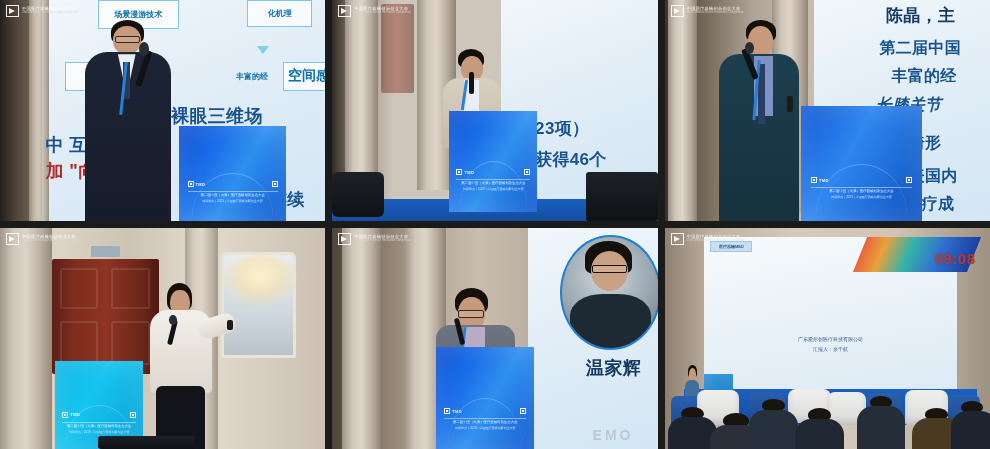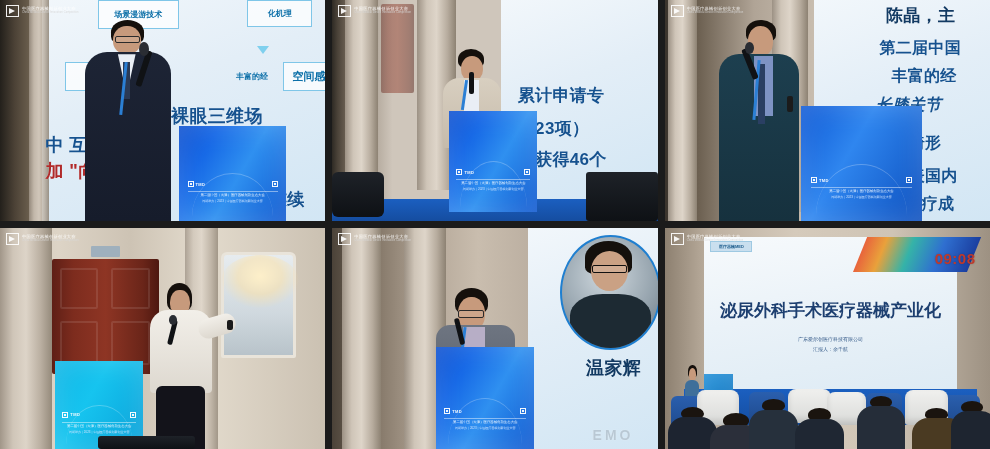--- a/index.html
+++ b/index.html
@@ -256,21 +256,21 @@
     <div class="photo">
 
       <div class="screen-base" style="left:10%;top:0;right:0;bottom:0;"></div>
       <div class="hall-wall" style="left:0;top:0;width:13%;bottom:0;background:linear-gradient(90deg,#23201b 0%,#4c4236 35%,#6a5e4d 70%,#8b7d6a 100%);"></div>
       <div class="column" style="left:9%;top:0;width:6%;bottom:0;opacity:.85;"></div>
 
       <div class="grid-card" style="left:30%;top:0%;width:25%;height:13%;font-size:8px;">场景漫游技术</div>
       <div class="grid-card" style="left:76%;top:0%;width:20%;height:12%;font-size:8px;">化机理</div>
       <div class="grid-card" style="left:20%;top:28%;width:26%;height:13%;font-size:8px;color:#0b6fa8;"></div>
       <div class="grid-card" style="left:69%;top:28%;width:17%;height:13%;font-size:8px;border:none;background:transparent;">丰富的经</div>
-      <div class="grid-card" style="left:87%;top:28%;width:16%;height:13%;font-size:11px;">空间感</div>
+      <div class="grid-card" style="left:87%;top:28%;width:16%;height:13%;font-size:14px;">空间感</div>
       <div class="arrow-down" style="left:79%;top:21%;"></div>
 
       <div class="bigtext" style="left:30%;top:47%;font-size:18px;">对重建的裸眼三维场</div>
       <div class="bigtext" style="left:14%;top:60%;font-size:18px;">中                互，打</div>
       <div class="bigtext red" style="left:14%;top:72%;font-size:18px;">加               "向"数</div>
       <div class="bigtext" style="left:83%;top:85%;font-size:17px;">连续</div>
 
       <div class="podium" style="left:55%;top:57%;width:33%;height:43%;">
         <div class="podium-logos">
           <div class="plogo-row">
@@ -310,21 +310,20 @@
   </div>
 
   <div class="tile">
     <div class="photo">
       <div class="hall-wall" style="left:0;top:0;width:56%;bottom:0;"></div>
       <div class="screen-base" style="left:52%;top:0;right:0;bottom:8%;"></div>
       <div class="column" style="left:4%;top:0;width:10%;bottom:18%;"></div>
       <div class="column" style="left:26%;top:0;width:12%;bottom:14%;"></div>
       <div class="door-wood" style="left:15%;top:2%;width:10%;height:40%;opacity:.45;"></div>
 
-      <div class="bigtext" style="left:57%;top:38%;font-size:17px;">累计申请专</div>
       <div class="bigtext" style="left:57%;top:53%;font-size:17px;">权23项）</div>
       <div class="bigtext" style="left:57%;top:67%;font-size:17px;">已获得46个</div>
 
       <div class="stage-floor" style="left:0;top:90%;right:0;bottom:0;"></div>
 
       <div class="person" style="left:34%;top:22%;width:18%;height:45%;">
         <div class="hair" style="left:26%;top:0%;width:44%;height:20%;"></div>
         <div class="head" style="left:30%;top:7%;width:38%;height:26%;"></div>
         <div class="torso suit-beige" style="position:absolute;left:0%;top:30%;width:100%;height:70%;border-radius:16px 16px 0 0;"></div>
         <div class="shirt" style="left:36%;top:32%;width:26%;height:38%;"></div>
@@ -524,21 +523,20 @@
 
   <div class="tile">
     <div class="photo">
       <div class="hall-wall" style="left:0;top:0;right:0;bottom:0;background:linear-gradient(90deg,#8d8070 0%,#bdb0a0 14%,#d5cabb 40%,#cfc4b5 70%,#9d9182 100%);"></div>
 
       <div class="screen-base" style="left:12%;top:4%;width:78%;height:74%;background:linear-gradient(170deg,#f7fafc 0%,#eaf2f8 45%,#dceaf4 100%);"></div>
       <div class="ribbon" style="left:60%;top:4%;width:35%;height:16%;"></div>
 
       <div class="timer" style="left:83%;top:10%;font-size:15px;">09:08</div>
 
-      <div class="slide-title-cn" style="left:12%;top:32%;width:78%;font-size:17px;">泌尿外科手术医疗器械产业化</div>
       <div class="slide-sub" style="left:12%;top:49%;width:78%;font-size:5px;">广东爱尔创医疗科技有限公司</div>
       <div class="slide-sub" style="left:12%;top:53.5%;width:78%;font-size:5px;">汇报人：余千航</div>
 
       <div class="grid-card" style="left:14%;top:6%;width:13%;height:5%;font-size:4px;background:rgba(120,175,215,.35);border-color:#9ec9e2;color:#1c5c8c;">医疗器械MED</div>
 
       <div class="stage-floor" style="left:6%;top:73%;right:4%;height:16%;"></div>
       <div class="banner-strip" style="left:36%;top:76%;width:34%;height:9%;font-size:11px;background:transparent;color:#eaf4ff;">创新发展  携手共赢</div>
 
       <div class="person" style="left:6%;top:62%;width:5%;height:24%;">
         <div class="hair" style="left:24%;top:0%;width:52%;height:22%;"></div>

